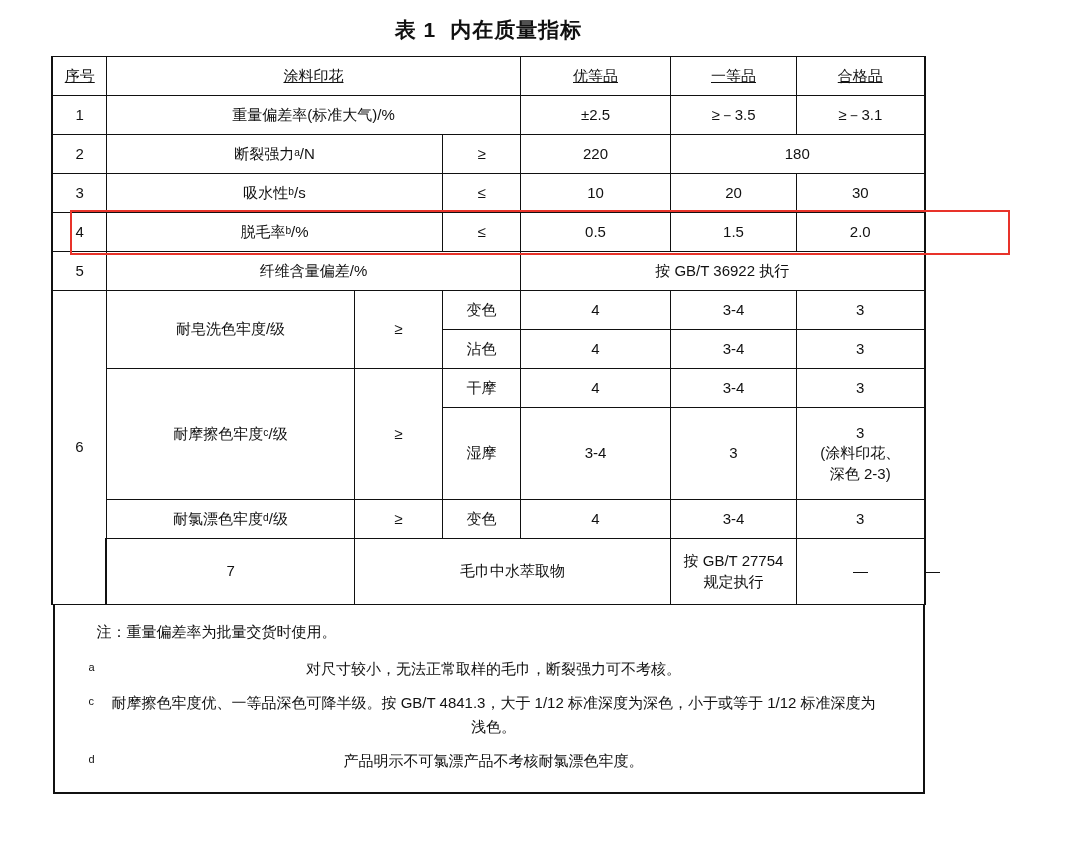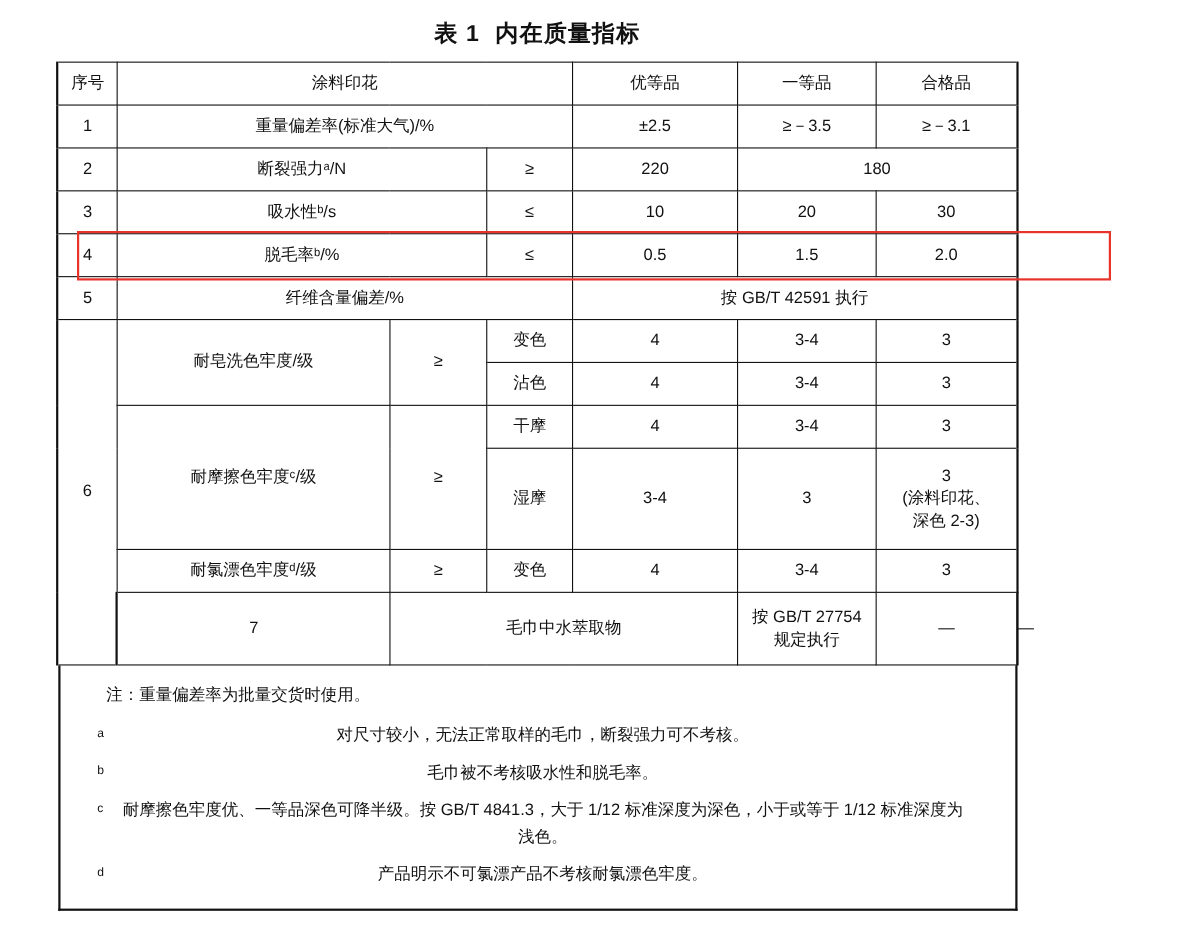--- a/index.html
+++ b/index.html
@@ -49,20 +49,21 @@
     padding: 0;
     height: 38px;
     line-height: 1.35;
   }
   .thick-top td, .thick-top th { border-top-width: 2px; }
   table.main .outer-l { border-left-width: 2px; }
   table.main .outer-r { border-right-width: 2px; }
   .hdr td {
     height: 42px;
     font-size: 16px;
+    text-decoration: underline;
   }
   .item-cell {
     position: relative;
     text-align: left;
     padding-left: 14px;
   }
   .notes {
     width: 872px;
     margin: 0 auto;
     border: 1px solid #111111;
@@ -165,21 +166,21 @@
         <td colspan="2" class="item-cell">脱毛率ᵇ/%</td>
         <td>≤</td>
         <td>0.5</td>
         <td>1.5</td>
         <td class="outer-r">2.0</td>
       </tr>
 
       <tr>
         <td class="outer-l">5</td>
         <td colspan="3" class="item-cell">纤维含量偏差/%</td>
-        <td colspan="3" class="outer-r">按 GB/T 42591 执行</td>
+        <td colspan="3" class="outer-r">按 GB/T 36922 执行</td>
       </tr>
 
       <tr>
         <td class="outer-l" rowspan="6">6</td>
         <td rowspan="2" class="item-cell">耐皂洗色牢度/级</td>
         <td rowspan="2">≥</td>
         <td>变色</td>
         <td>4</td>
         <td>3-4</td>
         <td class="outer-r">3</td>
@@ -231,23 +232,20 @@
       </tr>
     </tbody>
   </table>
 
   <div class="notes">
     <div class="note-line note-main">注：重量偏差率为批量交货时使用。</div>
     <div class="note-line">
       <span class="note-mark">a</span><span class="note-text">对尺寸较小，无法正常取样的毛巾，断裂强力可不考核。</span>
     </div>
     <div class="note-line">
-      <span class="note-mark">b</span><span class="note-text">毛巾被不考核吸水性和脱毛率。</span>
-    </div>
-    <div class="note-line">
       <span class="note-mark">c</span><span class="note-text">耐摩擦色牢度优、一等品深色可降半级。按 GB/T 4841.3，大于 1/12 标准深度为深色，小于或等于 1/12 标准深度为浅色。</span>
     </div>
     <div class="note-line">
       <span class="note-mark">d</span><span class="note-text">产品明示不可氯漂产品不考核耐氯漂色牢度。</span>
     </div>
   </div>
 
   <div class="highlight-box" id="hl" style="left: 69.9844px; top: 209.5px; width: 940.016px; height: 45px; border-color: rgb(232, 51, 42);"></div>
 
 </div>

